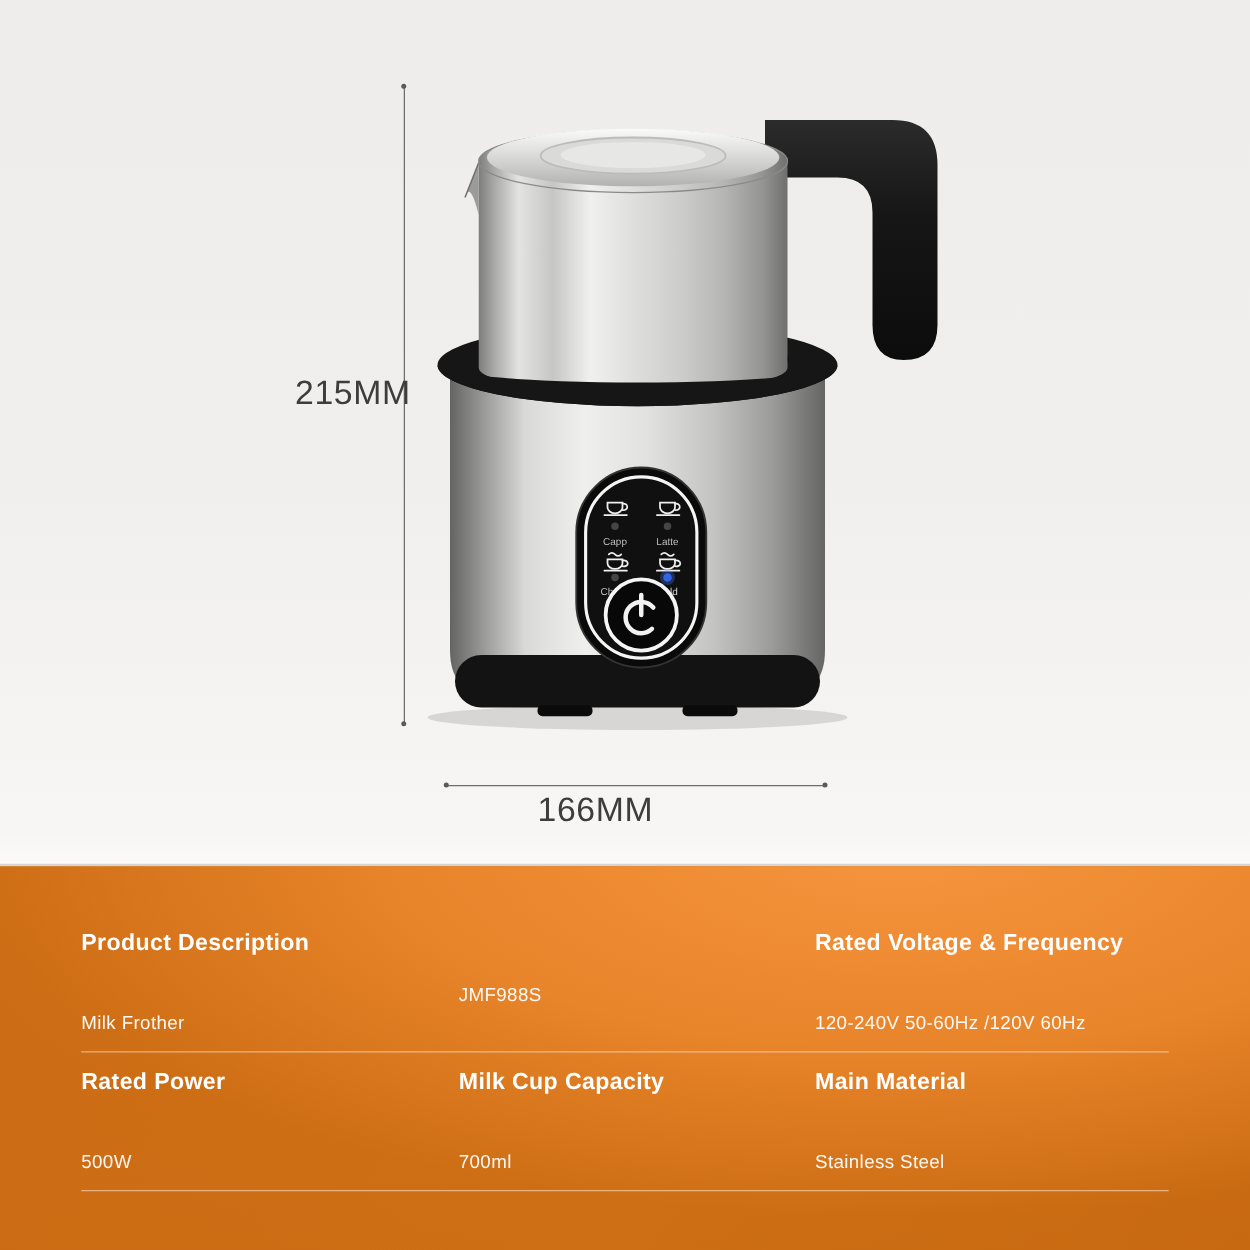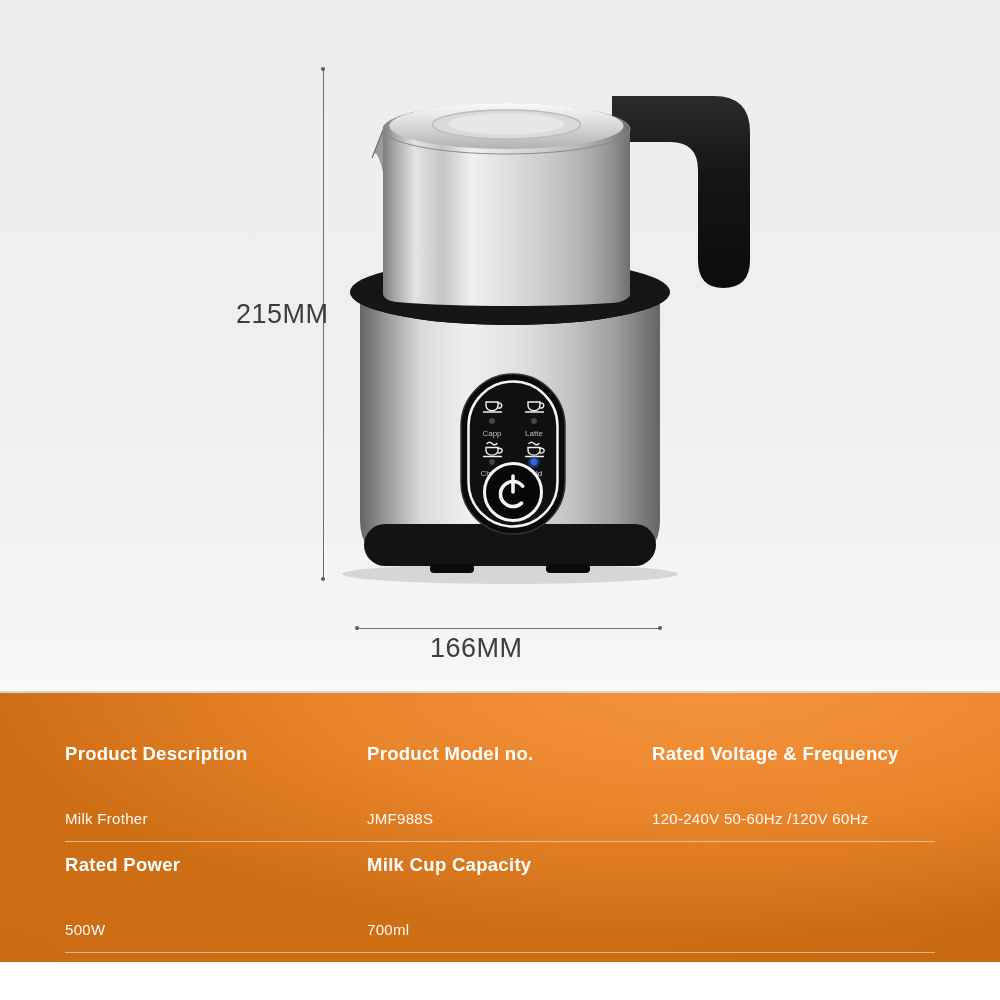--- a/index.html
+++ b/index.html
@@ -24,21 +24,21 @@
   .dim-label{
     position:absolute;color:#3d3d3b;font-size:27px;letter-spacing:0.5px;
     font-family:"Liberation Sans", sans-serif;
   }
   .dim-label-h-pos{left:430px;top:633px;width:180px;text-align:left;}
   .dim-label-v-pos{left:236px;top:299px;width:82px;text-align:right;}
   
   .frother{position:absolute;left:330px;top:40px;width:440px;height:560px;}
   
   .spec-section{
-    position:absolute;left:0;top:693px;width:1000px;height:269px;
+    position:absolute;left:0;top:693px;width:1000px;height:307px;
     background:radial-gradient(135% 175% at 72% -5%, #f6953f 0%, #e8842a 30%, #d0701674 55%, rgba(0,0,0,0) 100%),
                linear-gradient(115deg,#ca6a13 0%,#cc6d14 55%,#c2650e 100%);
   }
   .spec-grid{position:absolute;left:65px;top:38px;width:870px;}
   .spec-row{
     display:grid;grid-template-columns:302px 285px 1fr;
     padding:12px 0 12px 0;
     border-bottom:1px solid rgba(255,236,214,0.55);
   }
   .spec-label{
@@ -174,35 +174,38 @@
 
 <div class="spec-section">
   <div class="spec-grid">
 
     <div class="spec-row">
       <div class="spec-cell">
         <div class="spec-label">Product Description</div>
         <div class="spec-value">Milk Frother</div>
       </div>
       <div class="spec-cell">
-        <div class="spec-label">Product Model no.</div>
         <div class="spec-value">JMF988S</div>
       </div>
       <div class="spec-cell">
         <div class="spec-label">Rated Voltage &amp; Frequency</div>
         <div class="spec-value">120-240V 50-60Hz /120V 60Hz</div>
       </div>
     </div>
 
     <div class="spec-row">
       <div class="spec-cell">
         <div class="spec-label">Rated Power</div>
         <div class="spec-value">500W</div>
       </div>
       <div class="spec-cell">
         <div class="spec-label">Milk Cup Capacity</div>
         <div class="spec-value">700ml</div>
       </div>
+      <div class="spec-cell">
+        <div class="spec-label">Main Material</div>
+        <div class="spec-value">Stainless Steel</div>
+      </div>
     </div>
 
 
   </div>
 </div>
 
 </body></html>

